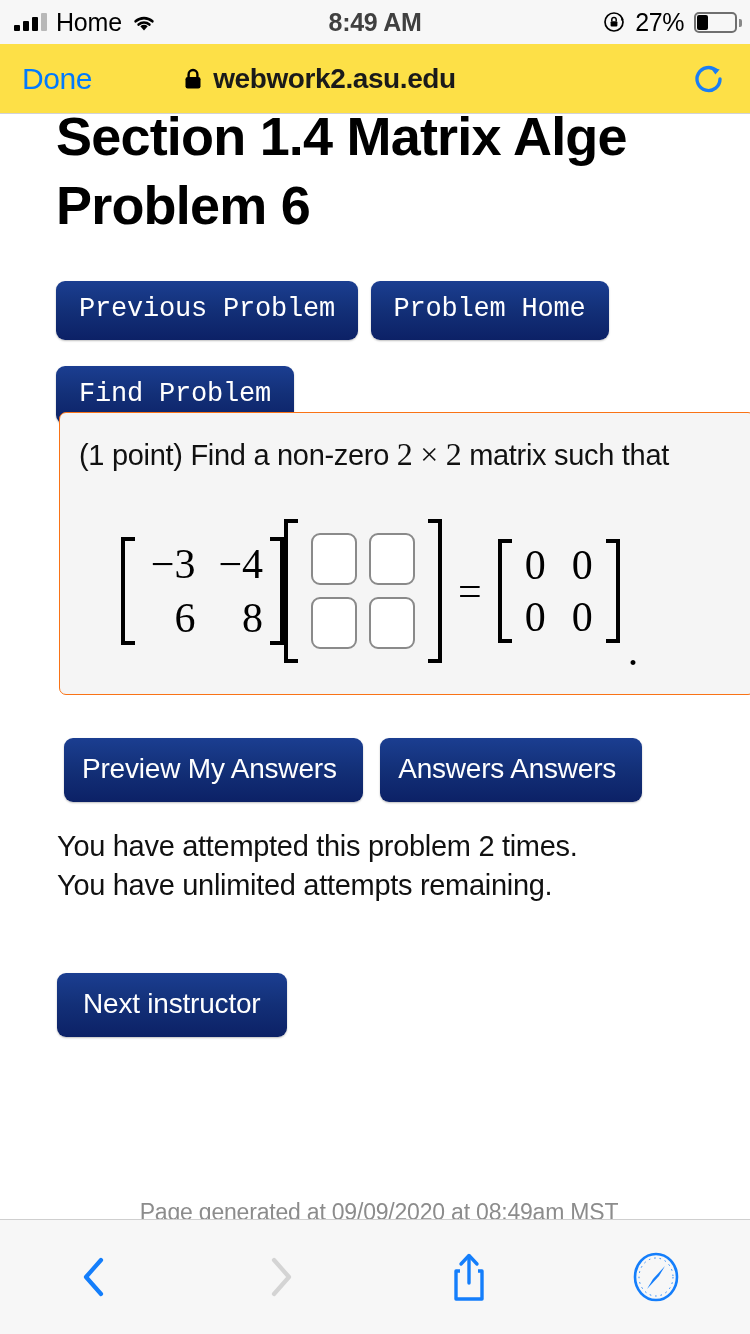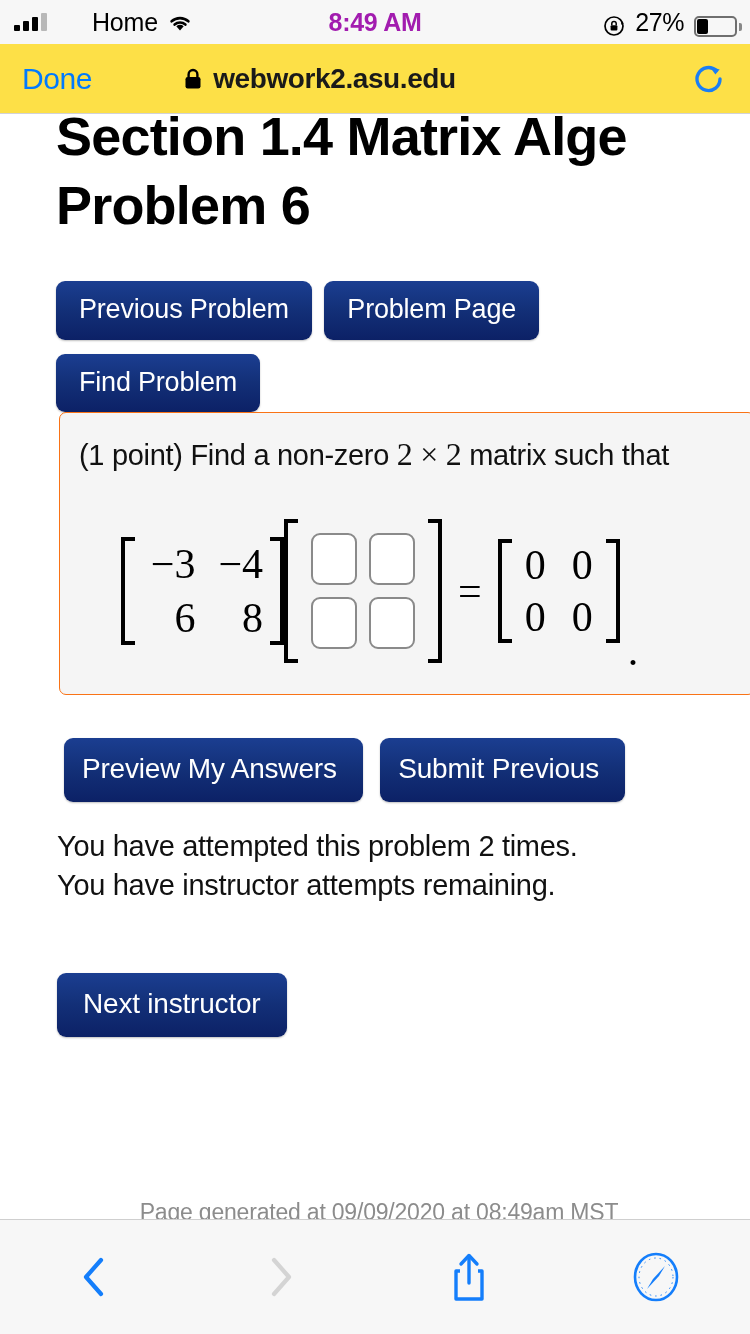--- a/index.html
+++ b/index.html
@@ -17,27 +17,27 @@
     background: #f7f7f7;
     display: flex; align-items: center;
   }
   .sb-left { position: absolute; left: 14px; display: flex; align-items: center; gap: 9px; }
   .signal { display: flex; align-items: flex-end; gap: 3px; height: 18px; }
   .signal i { display: block; width: 6px; background: #000; border-radius: 1px; }
   .signal i:nth-child(1) { height: 6px; }
   .signal i:nth-child(2) { height: 10px; }
   .signal i:nth-child(3) { height: 14px; }
   .signal i:nth-child(4) { height: 18px; background: #b8b8b8; }
-  .carrier { font-size: 25px; color: #000; letter-spacing: -0.2px; margin-left: 36px; }
+  .carrier { font-size: 25px; color: #000; letter-spacing: -0.2px; }
   .wifi { width: 26px; height: 19px; }
   .sb-center {
     position: absolute; left: 0; width: 750px; text-align: center;
-    font-size: 25px; font-weight: bold; color: #a21caf; letter-spacing: -0.3px;
-  }
-  .sb-right { position: absolute; right: 13px; display: flex; align-items: flex-end; gap: 10px; }
+    font-size: 25px; font-weight: bold; color: #404040; letter-spacing: -0.3px;
+  }
+  .sb-right { position: absolute; right: 13px; display: flex; align-items: center; gap: 10px; }
   .rotlock { width: 22px; height: 22px; }
   .batt-pct { font-size: 25px; color: #000; letter-spacing: -0.4px; }
   .battery { position: relative; width: 43px; height: 21px; }
   .battery .shell {
     position: absolute; inset: 0; border: 2px solid #000; border-radius: 5px; opacity: .55;
   }
   .battery .fill {
     position: absolute; top: 3px; left: 3px; bottom: 3px; width: 11px;
     background: #000; border-radius: 2px;
   }
@@ -81,21 +81,21 @@
     display: inline-block;
     font-family: "Liberation Sans", sans-serif;
     font-size: 27px; color: #ffffff;
     background: linear-gradient(to bottom, #1b3e91 0%, #133078 48%, #0c2166 100%);
     border: none; border-radius: 9px;
     padding: 14px 23px 15px 23px;
     cursor: pointer; line-height: 1.1;
     box-shadow: 0 1px 2px rgba(0,0,0,.25);
     letter-spacing: -.2px;
   }
-  .navrow .btn { margin: 0 8px 14px 0; }
+  .navrow .btn { margin: 0 8px 26px 0; font-family: Liberation Mono, monospace; }
 
   
   .problem-panel {
     position: absolute; left: 55px; top: 297px; width: 696px; height: 283px;
     background: #f5f5f5; border: 1px solid #f97316; border-radius: 7px;
   }
   .prob-text {
     position: absolute; left: 19px; top: 23px;
     font-size: 29px; color: #111; letter-spacing: -.3px; white-space: nowrap;
   }
@@ -227,21 +227,21 @@
 
   <div class="content">
 
     <h1 class="page-title">
       <span>Section 1.4 Matrix Alge</span>
       <span class="line2">Problem 6</span>
     </h1>
 
     <div class="navrow">
       <button class="btn">Previous Problem</button>
-      <button class="btn">Problem Page</button>
+      <button class="btn">Problem Home</button>
       <button class="btn">Find Problem</button>
     </div>
 
     <div class="problem-panel">
       <div class="prob-text"><span>(1 point) Find a non-zero </span><span class="math">2 × 2</span><span> matrix such that</span></div>
 
       <div class="equation">
 
         <span class="mtx">
           <span class="brk left">
@@ -289,26 +289,26 @@
               <span></span>
             </span>
         </span>
 
         <span class="period">.</span>
       </div>
     </div>
 
     <div class="answer-row">
       <button class="btn">Preview My Answers</button>
-      <button class="btn">Submit Previous</button>
+      <button class="btn">Answers Answers</button>
     </div>
 
     <div class="attempts">
       <div>You have attempted this problem 2 times.</div>
-      <div>You have instructor attempts remaining.</div>
+      <div>You have unlimited attempts remaining.</div>
     </div>
 
     <div class="email-row">
       <button class="btn">Next instructor</button>
     </div>
 
     <div class="footer">
       <div class="gen">Page generated at 09/09/2020 at 08:49am MST</div>
       <div class="ww">WeBWorK © 1996-2019| theme: math4 | ww_version: 2.15 |</div>
     </div>

